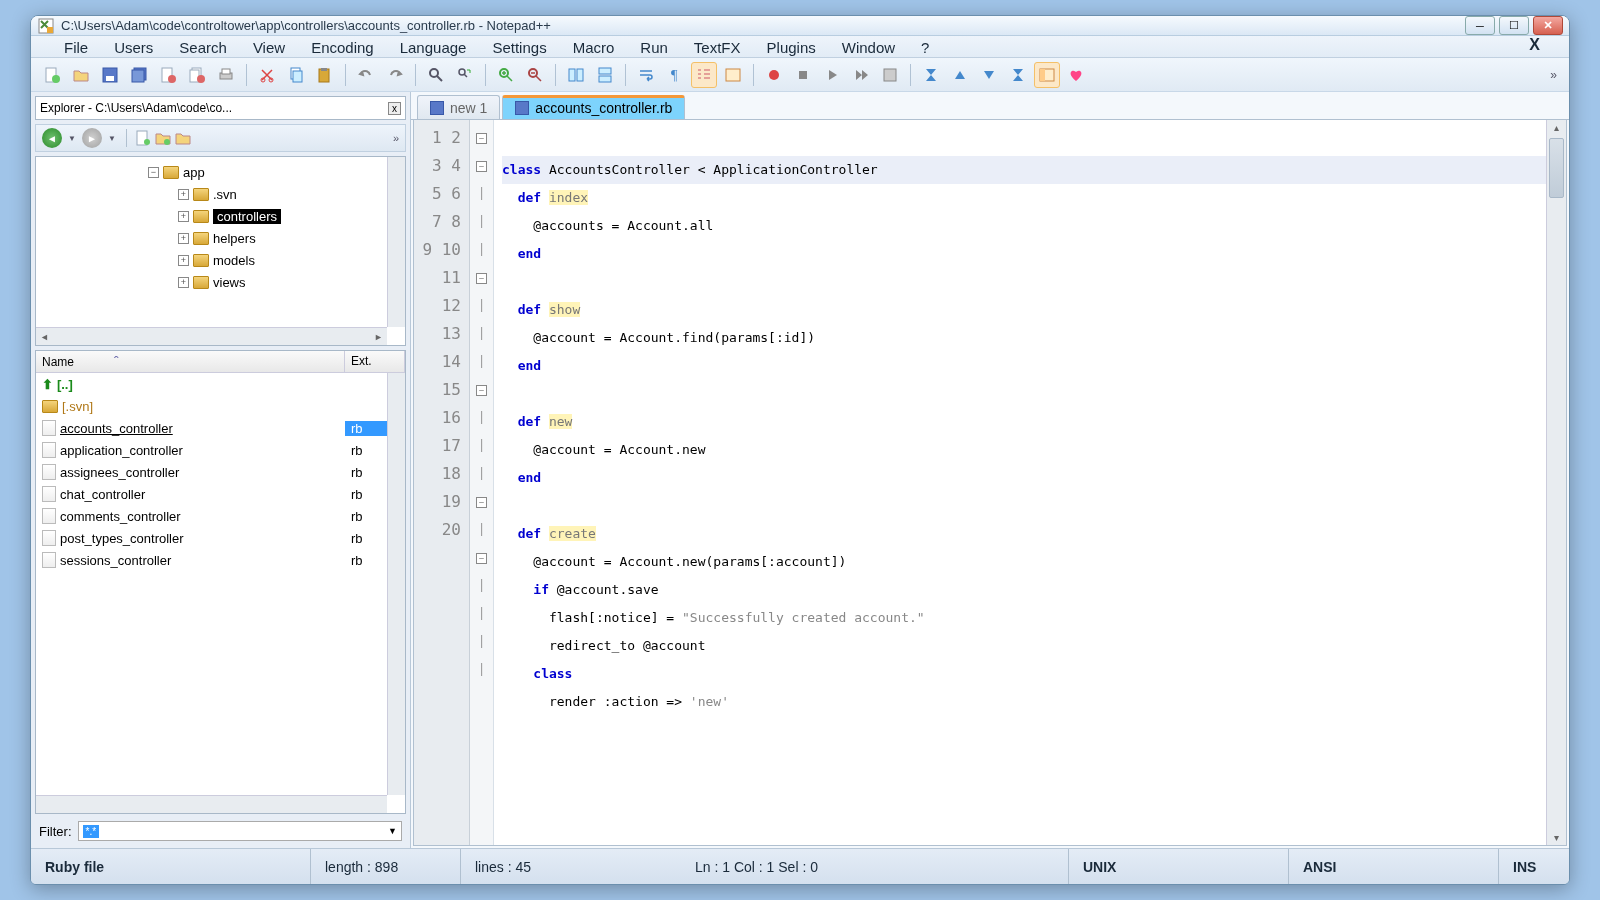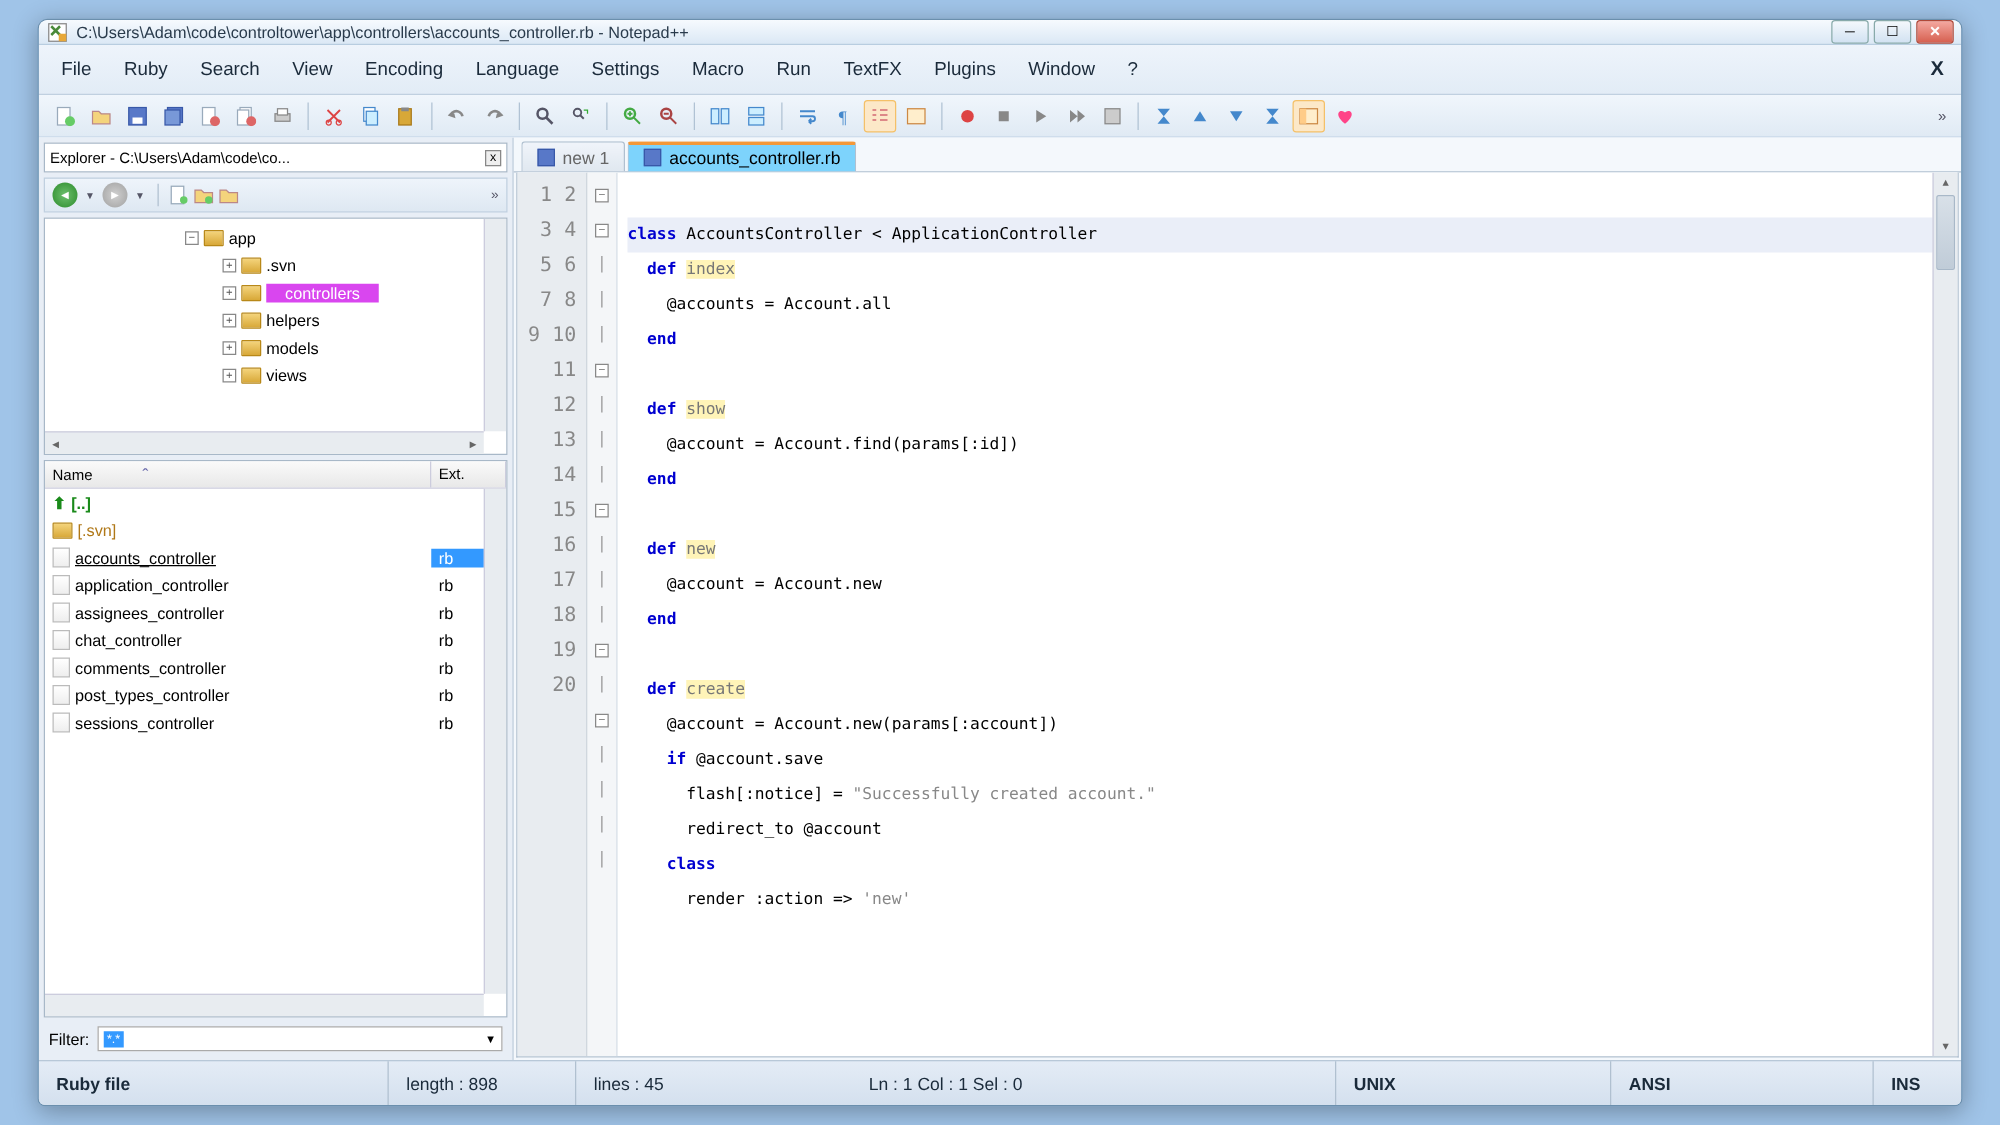--- a/index.html
+++ b/index.html
@@ -48,25 +48,25 @@
   border: 1px solid #8aa;
   border-radius: 3px;
   background: linear-gradient(#f4f8fc, #d2e2f2);
   display: flex; align-items: center; justify-content: center;
   font-size: 11px;
   cursor: pointer;
 }
 .win-btn.close { background: linear-gradient(#f4a8a0, #d66050); border-color:#b04838; color:#fff; font-weight:bold; }
 
 .menubar {
-  height: 40px;
+  height: 22px;
   background: linear-gradient(#eef4fb, #e2ecf6);
   display: flex;
-  align-items: center;
-  padding: 0 6px;
+  align-items: flex-start;
+  padding: 0 21px;
   gap: 2px;
   border-bottom: 1px solid #c0d0e0;
   font-size: 15px;
   color: #1a2a3a;
 }
 .menubar .item { padding: 3px 12px; cursor: pointer; }
 .menubar .close-doc { margin-left:auto; font-weight:bold; font-size:16px; padding:0 8px; cursor:pointer;}
 
 .toolbar {
   height: 34px;
@@ -133,21 +133,21 @@
   overflow:auto;
   position:relative;
   padding:4px;
 }
 .tree-scroll{position:absolute;right:0;top:0;bottom:18px;width:18px;background:#e8ecf0;border-left:1px solid #ccd;}
 .tree-scroll-h{position:absolute;left:0;right:18px;bottom:0;height:18px;background:#e8ecf0;border-top:1px solid #ccd;display:flex;align-items:center;}
 .tree-scroll-h::before{content:"◄";font-size:9px;padding:0 4px;color:#666;}
 .tree-scroll-h::after{content:"►";font-size:9px;padding:0 4px;color:#666;margin-left:auto;}
 .tree-node { display:flex;align-items:center;gap:4px;height:22px;padding-left:4px; font-size:13px;}
 .tree-node .exp { width:11px;height:11px;border:1px solid #888;display:flex;align-items:center;justify-content:center;font-size:9px;line-height:1;color:#555;background:#fff;}
-.tree-node.selected .label{ background:#d946ef;color:#fff;padding:0 15px;}
+.tree-node.selected .label{ background:#000000;color:#fff;padding:0 4px;}
 .tree-indent{display:inline-block;}
 
 .filelist {
   flex:1;
   border:1px solid #a8b8c8;
   background:#fff;
   display:flex;
   flex-direction:column;
   position:relative;
   overflow:hidden;
@@ -225,21 +225,21 @@
     <span class="title">C:\Users\Adam\code\controltower\app\controllers\accounts_controller.rb - Notepad++</span>
     <div class="window-controls">
       <div class="win-btn">─</div>
       <div class="win-btn">☐</div>
       <div class="win-btn close">✕</div>
     </div>
   </div>
 
   <div class="menubar">
     <span class="item">File</span>
-    <span class="item">Ruby</span>
+    <span class="item">Users</span>
     <span class="item">Search</span>
     <span class="item">View</span>
     <span class="item">Encoding</span>
     <span class="item">Language</span>
     <span class="item">Settings</span>
     <span class="item">Macro</span>
     <span class="item">Run</span>
     <span class="item">TextFX</span>
     <span class="item">Plugins</span>
     <span class="item">Window</span>

